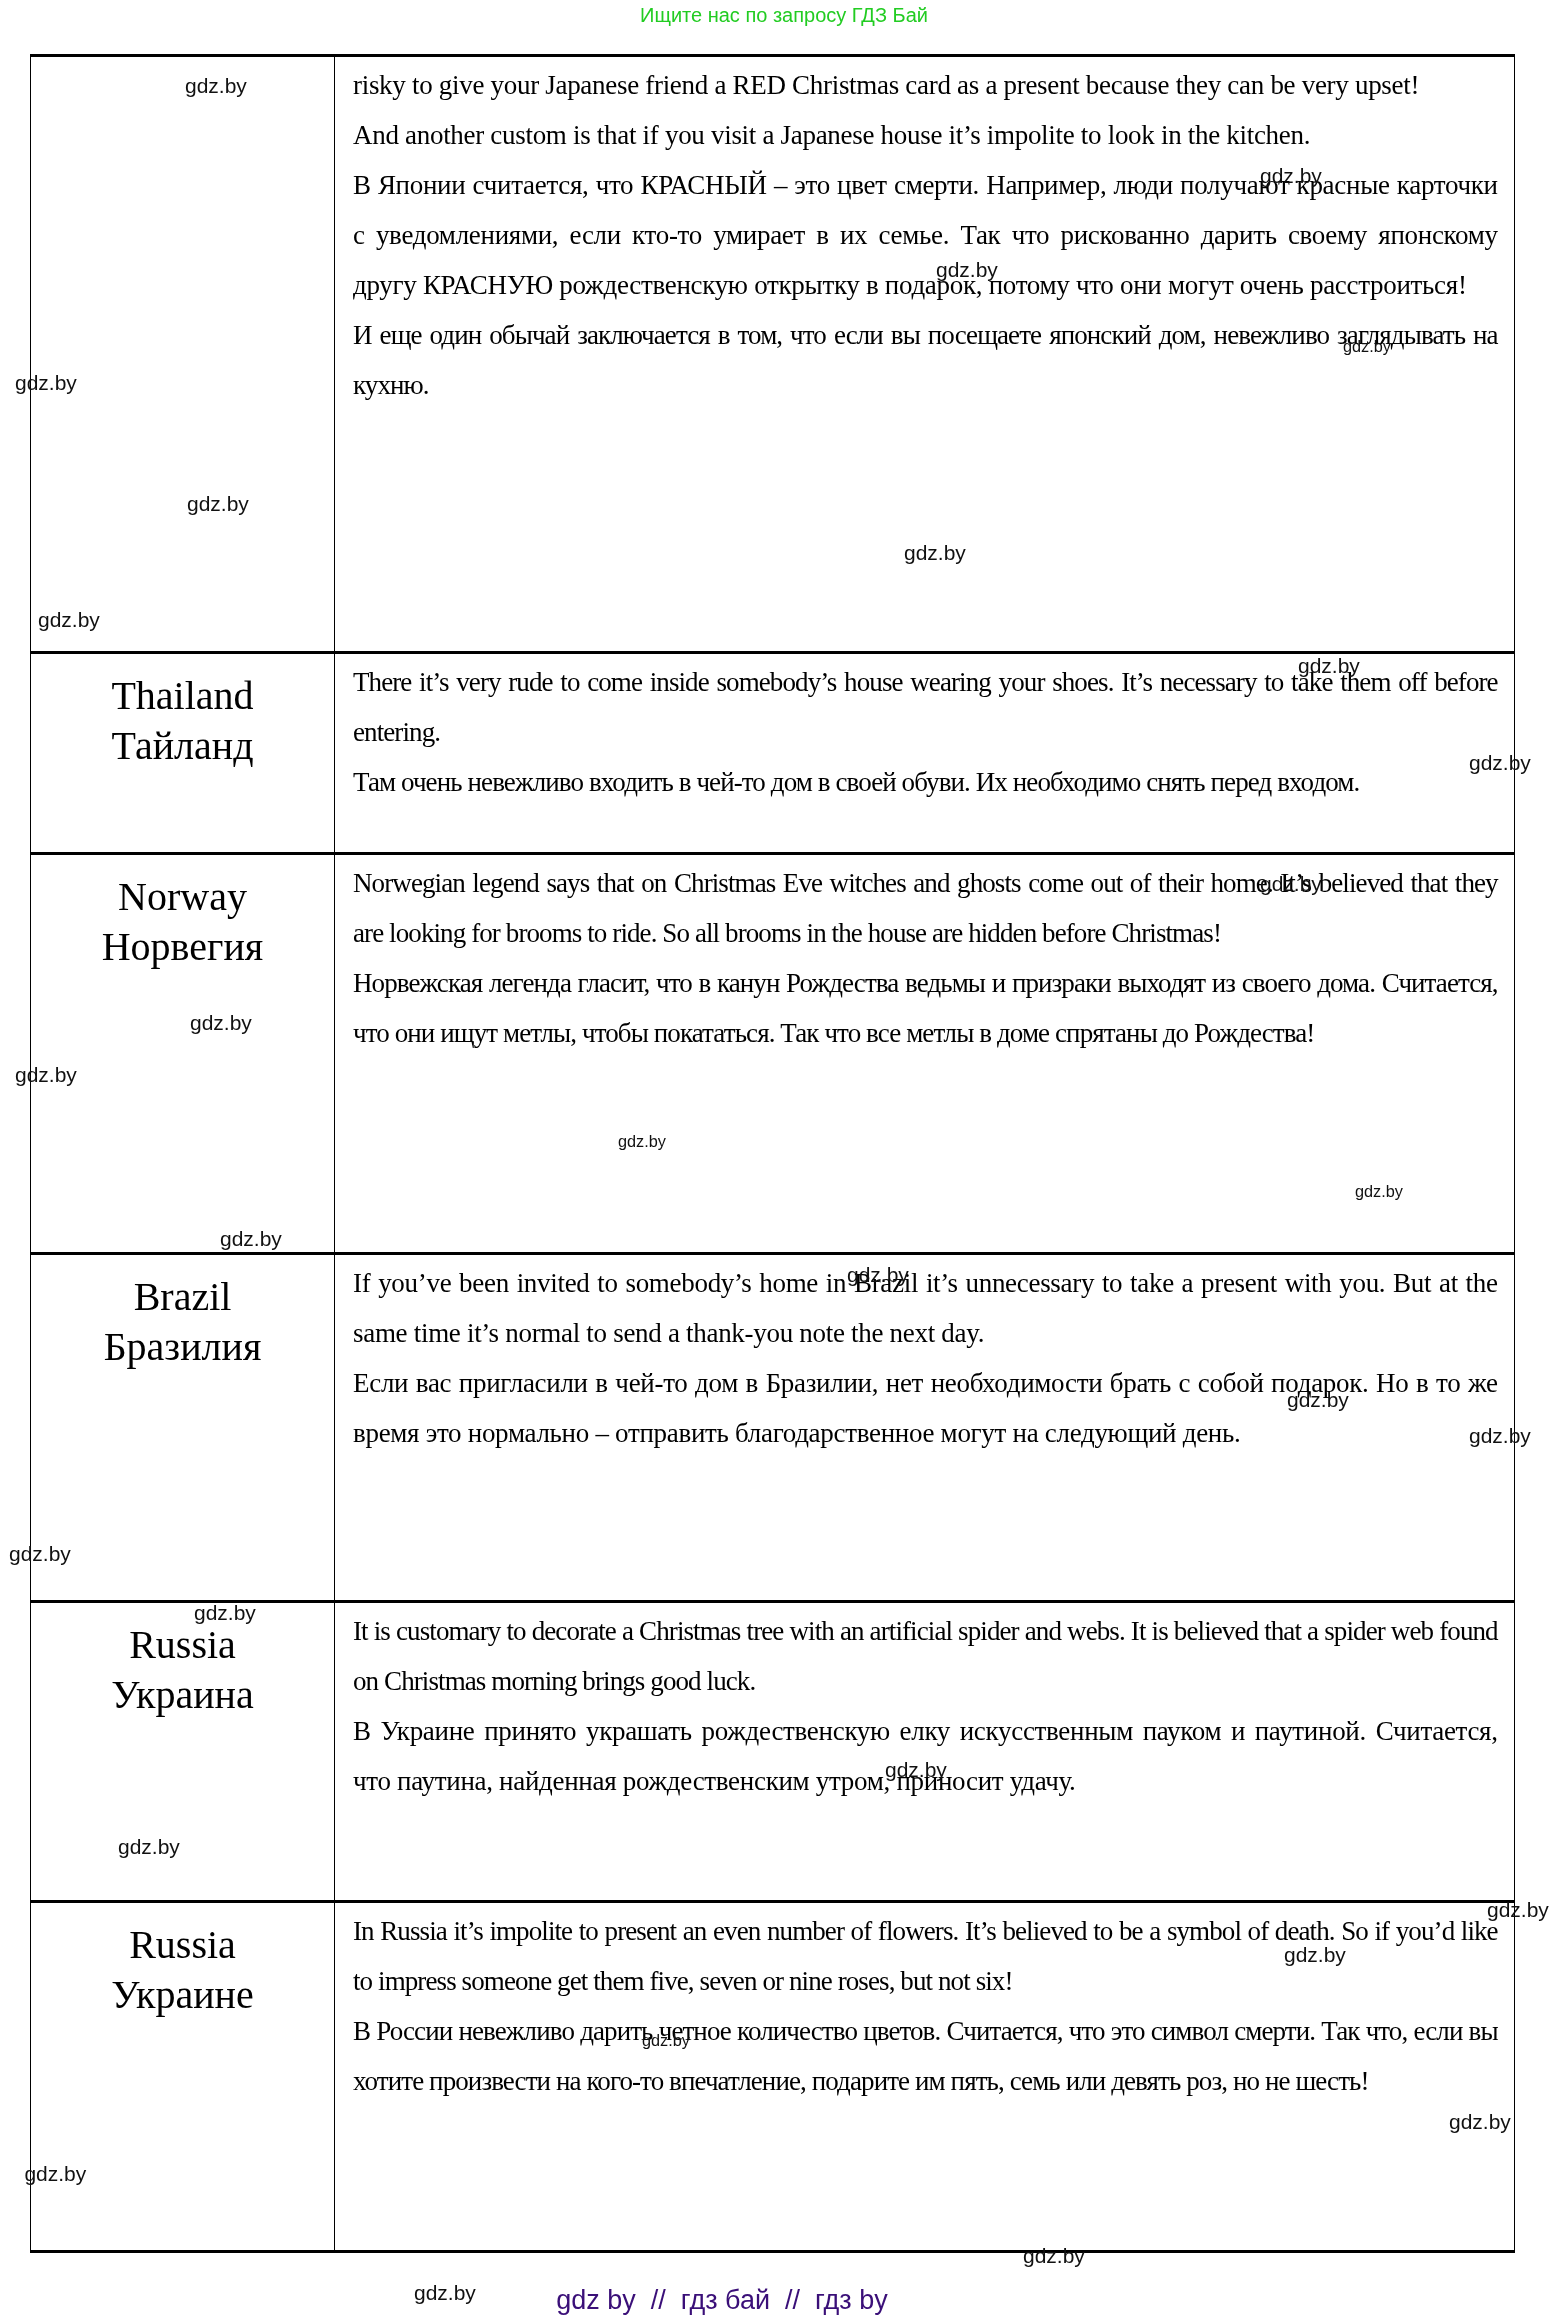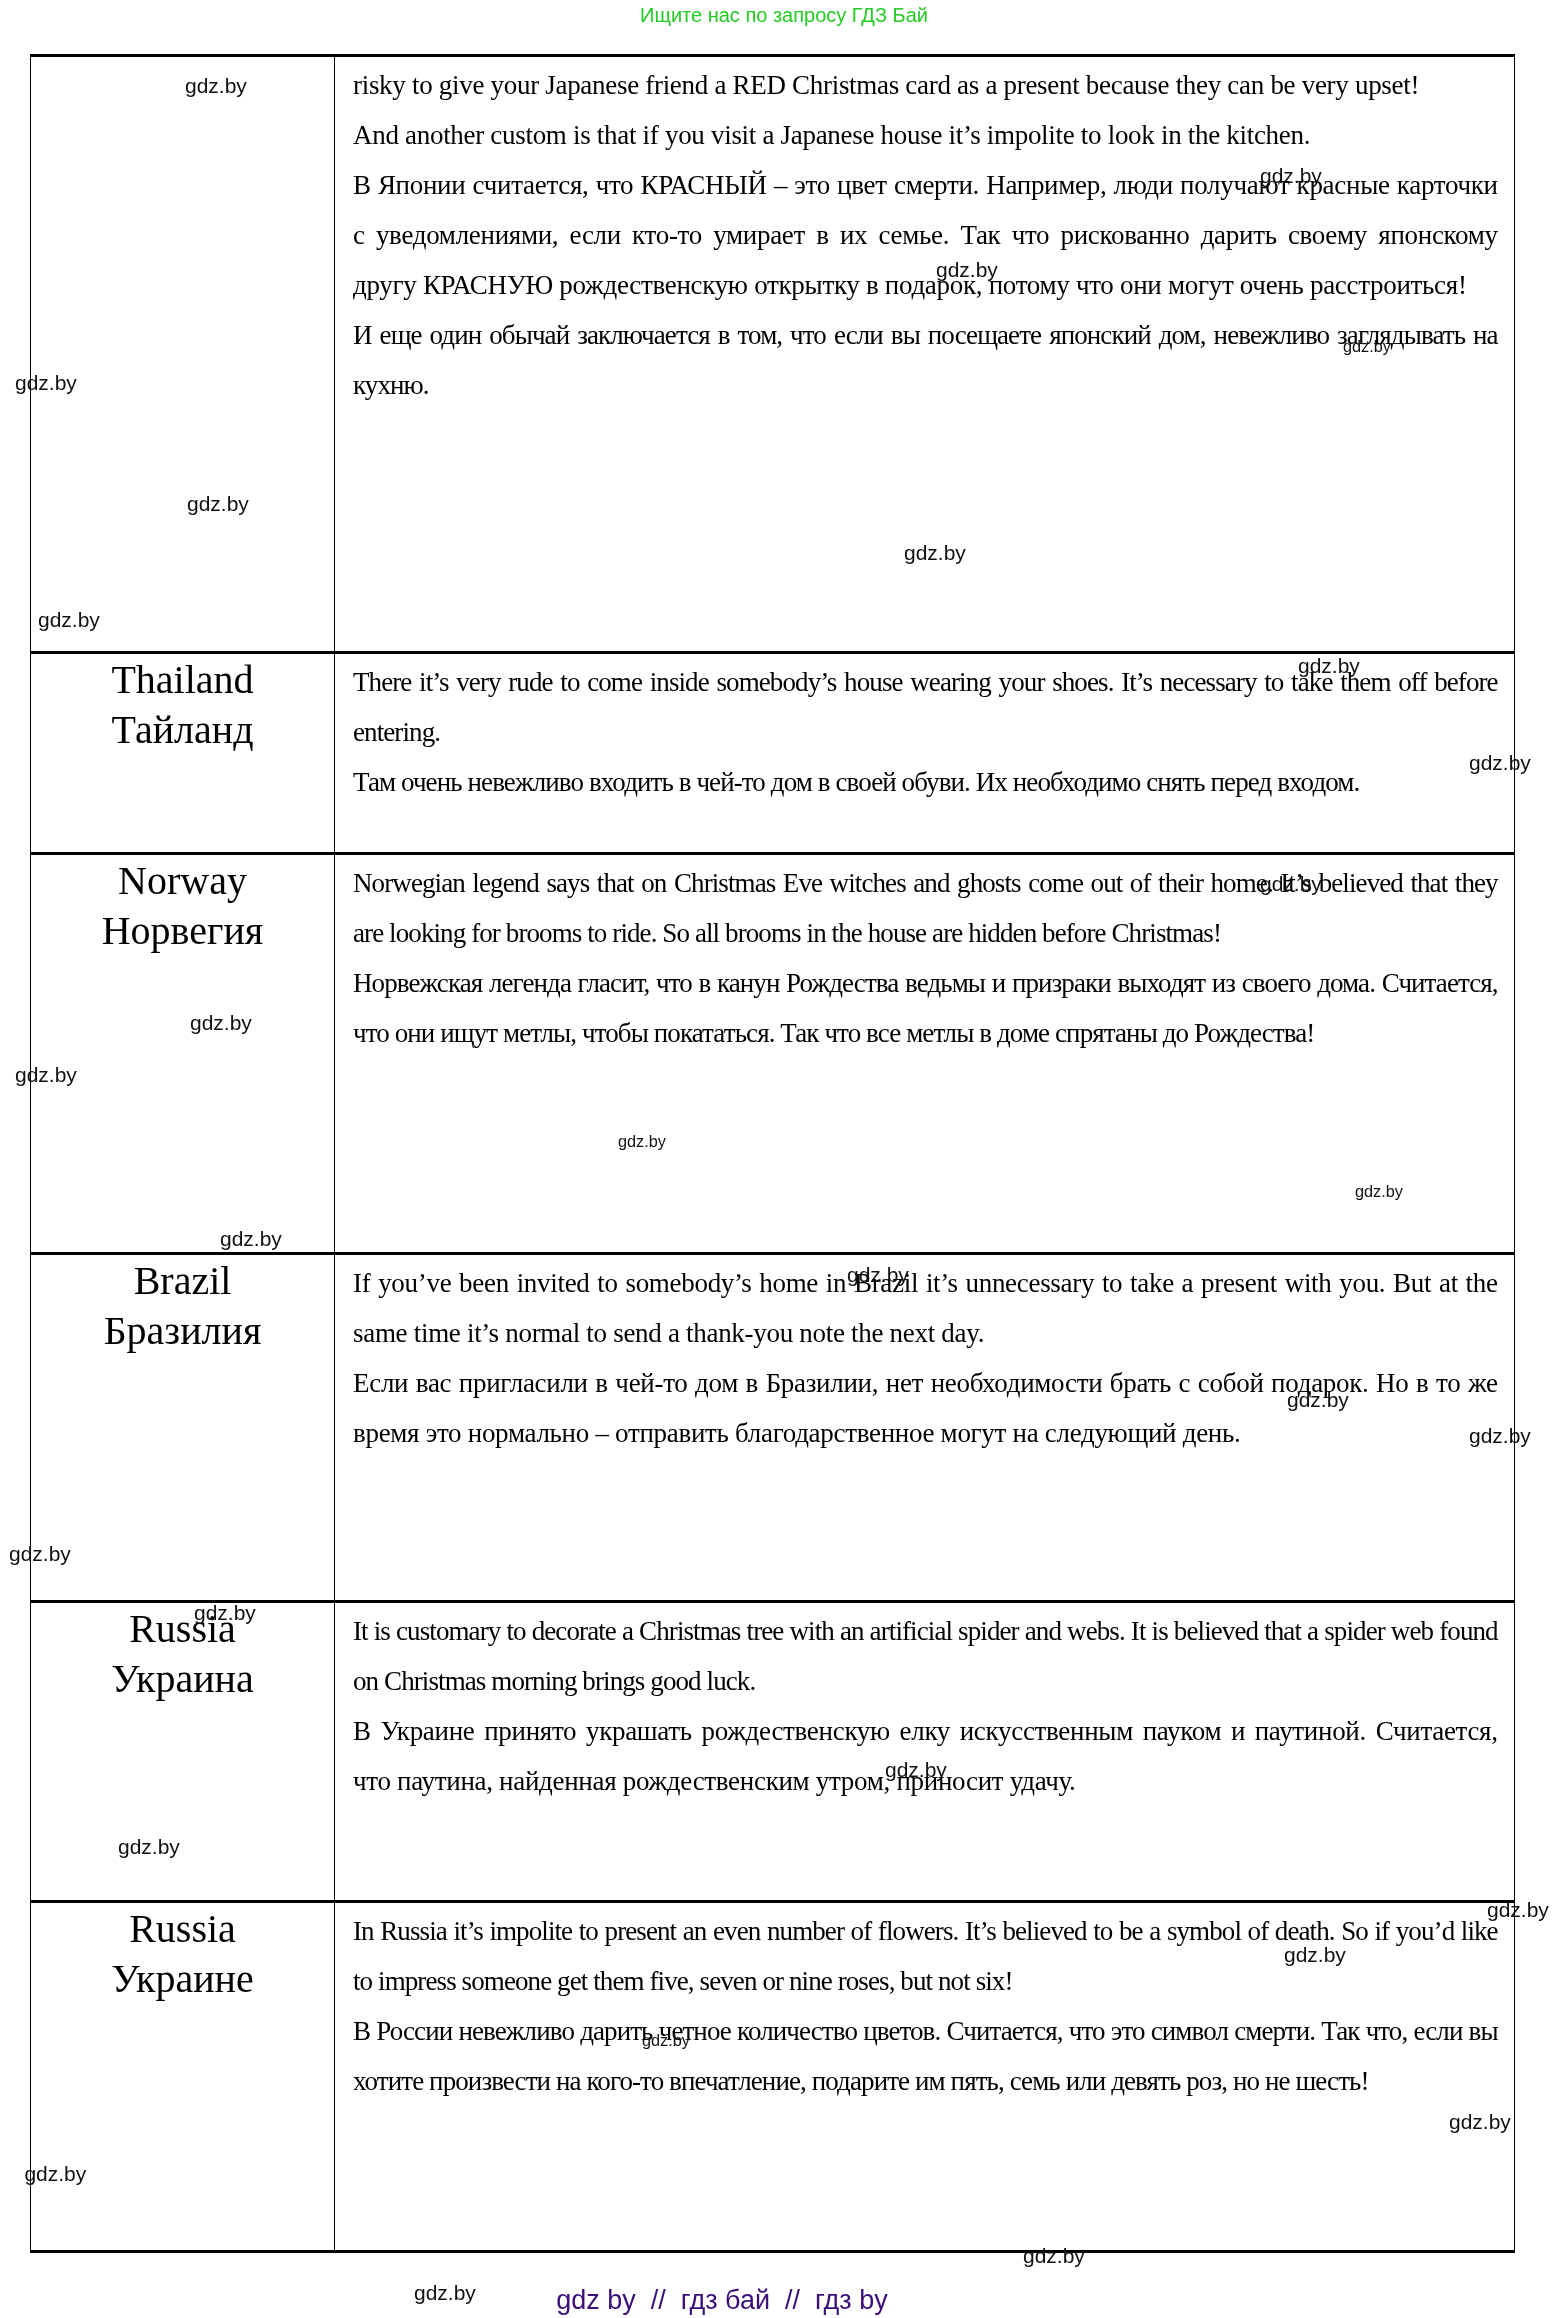--- a/index.html
+++ b/index.html
@@ -52,21 +52,21 @@
     border-top: 3.7px solid #000;
     border-bottom: 3.7px solid #000;
     vertical-align: top;
     padding: 0;
   }
   table.customs td.country {
     width: 303px;
     text-align: center;
     font-size: 40px;
     line-height: 50px;
-    padding-top: 1px;
+    padding-top: 17px;
   }
   table.customs td.text {
     padding: 3px 16.3px 3px 18px;
     font-size: 27px;
     line-height: 50px;
     text-align: justify;
   }
   .para {
     margin: 0;
     text-align: justify;

